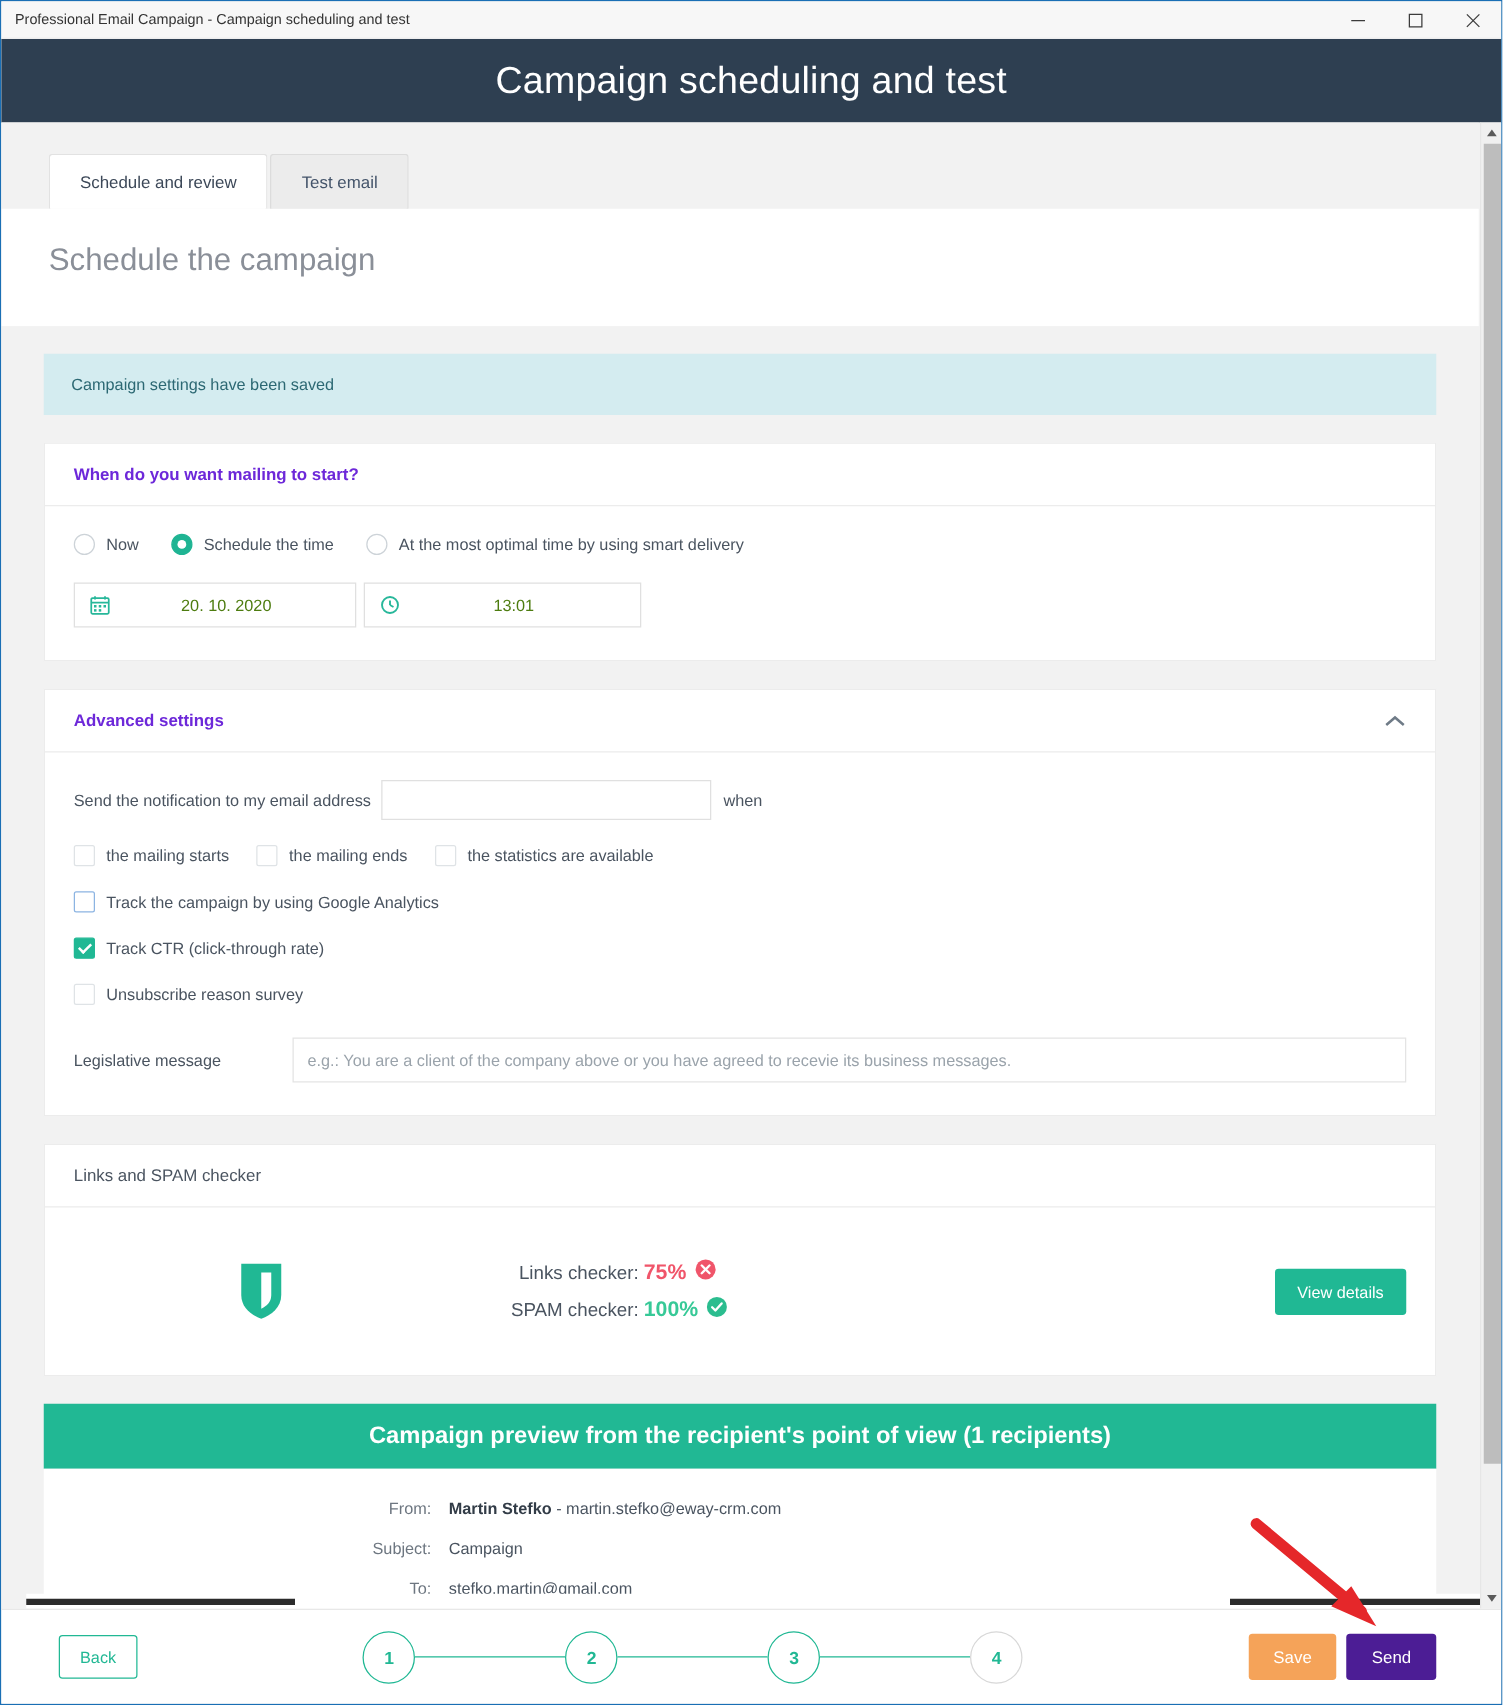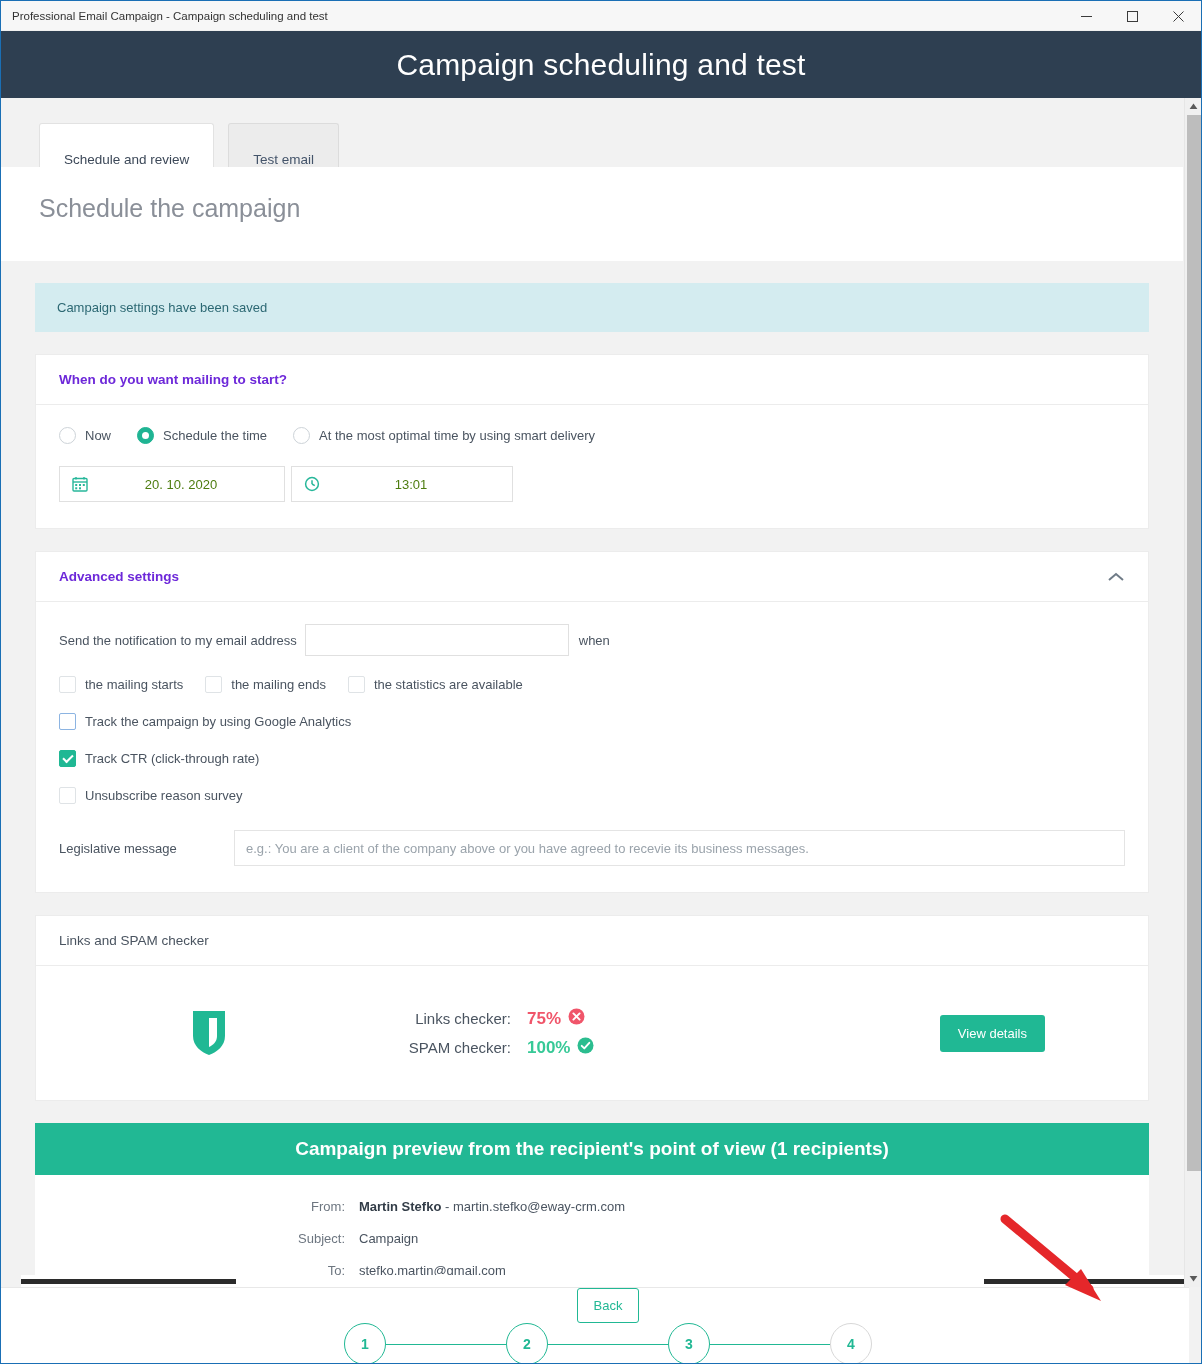--- a/index.html
+++ b/index.html
@@ -70,28 +70,28 @@
     background: #f2f2f2;
     padding-left: 38px;
     padding-top: 25px;
     height: 69px;
     display: flex; align-items: flex-end;
     border-bottom: none;
   }
   .tab {
     height: 44px;
     padding: 0 24px;
-    display: flex; align-items: flex-end;
+    display: flex; align-items: center;
     font-size: 13.5px;
     color: #44546a;
     background: #ececec;
     border: 1px solid #dcdcdc;
     border-bottom: none;
     border-radius: 3px 3px 0 0;
-    margin-right: 14px;
+    margin-right: 2px;
   }
   .tab.active {
     background: #ffffff;
     color: #3c4858;
     border-color: #e2e2e2;
   }
 
   
   .page-title-panel {
     background: #ffffff;
@@ -205,30 +205,29 @@
   .checker-body {
     display: flex; align-items: center;
     padding: 26px 23px;
     min-height: 134px;
   }
   .shield-wrap { width: 300px; display: flex; justify-content: center; }
   .checker-stats { flex: 1; }
   .stat-line { display: flex; align-items: center; margin: 8px 0; }
   .stat-name {
     width: 152px; text-align: right;
-    font-size: 15px; color: #4a5460; margin-right: 16px;
+    font-size: 15px; color: #4a5460; margin-right: 4px;
   }
   .stat-val { font-size: 17px; font-weight: bold; margin-right: 7px; }
   .stat-val.bad { color: #f0556a; }
   .stat-val.good { color: #37c997; }
   .btn-view {
     background: #20b894; color: #fff;
     border: none; font-size: 13px;
     padding: 11px 18px; border-radius: 3px;
-    margin-right: 80px;
     font-family: "Liberation Sans", sans-serif;
   }
 
   
   .preview-wrap { margin-bottom: 0; }
   .preview-head {
     background: #21b894; color: #ffffff;
     text-align: center; font-size: 19px; font-weight: bold;
     padding: 15px 0;
   }
@@ -254,26 +253,25 @@
   }
   .hscroll {
     position: absolute; left: 20px; right: 17px; bottom: 0; height: 12px;
     background: #ffffff;
   }
   .hs-thumb-a { position: absolute; left: 0; top: 4px; width: 215px; height: 5px; background: #2b2b2b; }
   .hs-thumb-b { position: absolute; right: 0; top: 4px; width: 200px; height: 5px; background: #2b2b2b; }
 
   
   .footer {
-    position: absolute; left: 0; right: 12px; bottom: 0;
+    position: absolute; left: 0; right: 0; bottom: 0;
     height: 76px; background: #ffffff;
     border-top: 1px solid #e8e8e8;
     display: flex; align-items: center;
     padding: 0 20px 0 46px;
-    flex-direction: column;
   }
   .btn-back {
     border: 1px solid #21b894; color: #21b894; background: #fff;
     font-size: 13px; padding: 9px 16px; border-radius: 3px;
     font-family: "Liberation Sans", sans-serif;
   }
   .stepper { flex: 1; display: flex; align-items: center; justify-content: center; }
   .step {
     width: 42px; height: 42px; border-radius: 50%;
     border: 1px solid #21b894; background: #fff;

